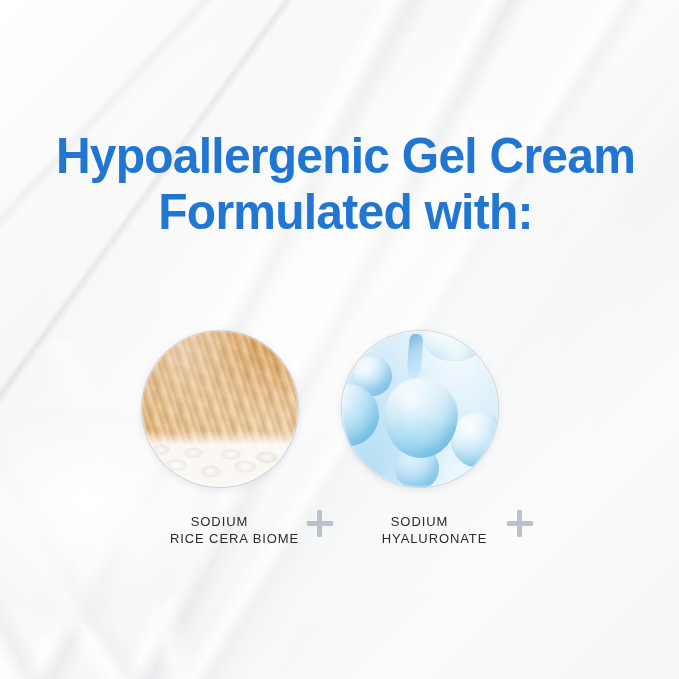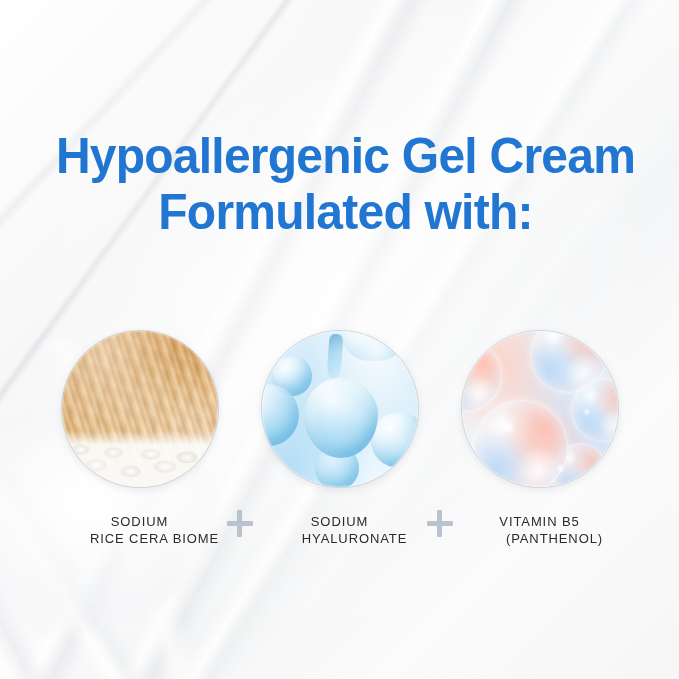--- a/index.html
+++ b/index.html
@@ -317,31 +317,15 @@
         <span class="l1">SODIUM</span>
         <span class="l2">HYALURONATE</span>
       </div>
     </div>
 
     <div class="plus">
       <i class="h"></i>
         <i class="v"></i>
     </div>
 
-    <div class="ing-col">
-      <div class="circle">
-        <div class="art-bubble">
-          <div class="b b3"></div>
-          <div class="b b2"></div>
-          <div class="b b4"></div>
-          <div class="b b5"></div>
-          <div class="b b1"></div>
-          <div class="spark"></div>
-        </div>
-      </div>
-      <div class="ing-label">
-        <span class="l1">VITAMIN B5</span>
-        <span class="l2">(PANTHENOL)</span>
-      </div>
-    </div>
 
   </div>
 </div>
 
 </body></html>

